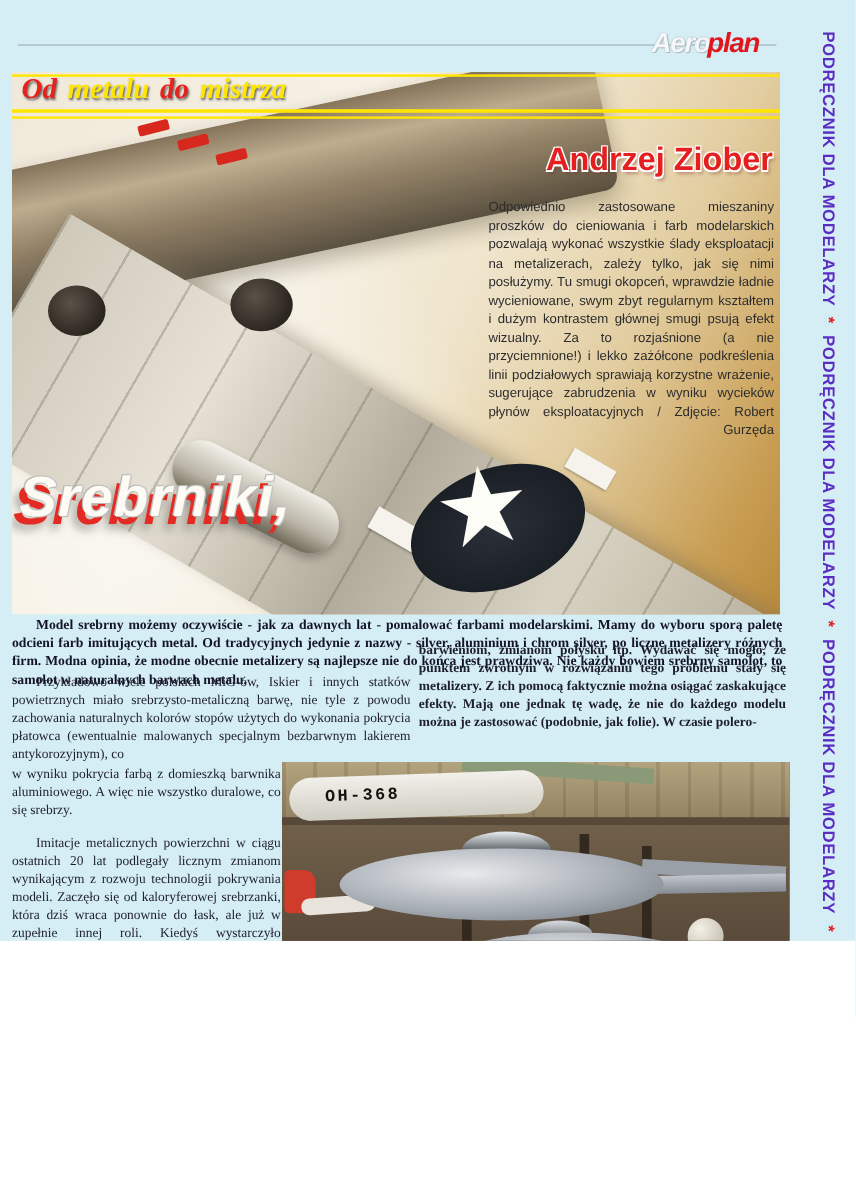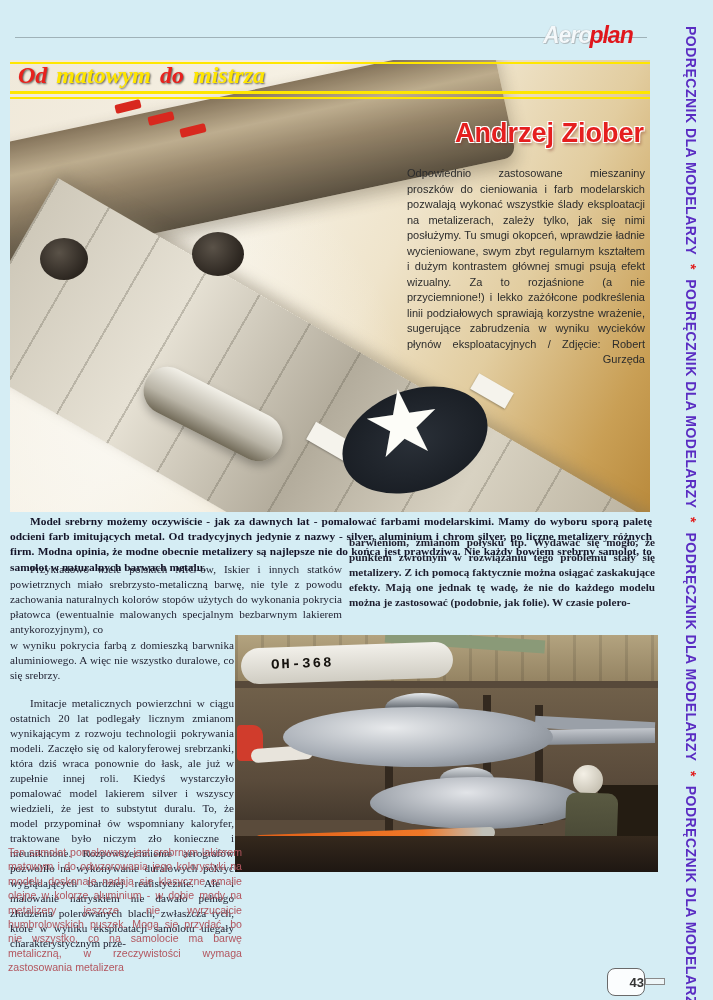--- a/index.html
+++ b/index.html
@@ -1,16 +1,16 @@
 <!DOCTYPE html>
 <html><head>
 <meta charset="utf-8">
 <style>
   html,body{margin:0;padding:0;}
-  .page{position:relative;width:713px;height:1000px;background:#d5edf4;overflow:hidden;
+  .page{position:relative;width:713px;height:784px;background:#d5edf4;overflow:hidden;
         font-family:"Liberation Serif",serif;}
 
   
   .topline{position:absolute;left:15px;top:37px;width:632px;height:1px;background:#9fb2b8;}
   .logo{position:absolute;left:543px;top:22px;font-family:"Liberation Sans",sans-serif;
         font-style:italic;font-weight:bold;font-size:23px;letter-spacing:-1px;}
   .logo-gray{color:#f4f8fa;text-shadow:0 0 1px #8d989c,1px 1px 0 #b7c2c6;}
   .logo-red{color:#e0161c;margin-left:-2px;}
 
   
@@ -150,28 +150,29 @@
     <div class="h-wheel" style="left:30px;top:178px;width:48px;height:42px;"></div>
     <div class="h-wheel" style="left:182px;top:172px;width:52px;height:44px;"></div>
     <div class="h-tank"></div>
     <div class="h-bar" style="left:298px;top:372px;width:46px;"></div>
     <div class="h-bar" style="left:462px;top:322px;width:40px;height:18px;"></div>
     <div class="h-star-disc"></div>
     <div class="h-star">★</div>
 
     <div class="yline" style="top:2px;height:2px;"></div>
     <div class="banner">
-      <span class="w w-red">Od</span><span class="w w-yellow">matowym</span><span class="w w-red">do</span><span class="w w-yellow">mistrza</span>
+      <span class="w w-red">Od</span><span class="w w-yellow">metalu</span><span class="w w-red">do</span><span class="w w-yellow">mistrza</span>
     </div>
     <div class="yline" style="top:31px;height:3px;"></div>
     <div class="yline" style="top:37px;height:2px;"></div>
 
     <div class="author">Andrzej Ziober</div>
     <div class="caption-top">Odpowiednio zastosowane mieszaniny proszków do cieniowania i farb modelarskich pozwalają wykonać wszystkie ślady eksploatacji na metalizerach, zależy tylko, jak się nimi posłużymy. Tu smugi okopceń, wprawdzie ładnie wycieniowane, swym zbyt regularnym kształtem i dużym kontrastem głównej smugi psują efekt wizualny. Za to rozjaśnione (a nie przyciemnione!) i lekko zażółcone podkreślenia linii podziałowych sprawiają korzystne wrażenie, sugerujące zabrudzenia w wyniku wycieków płynów eksploatacyjnych / Zdjęcie: Robert Gurzęda</div>
 
+    <div class="title1">Srebrniki,</div>
   </div>
 
   <p class="lead">Model srebrny możemy oczywiście - jak za dawnych lat - pomalować farbami modelarskimi. Mamy do wyboru sporą paletę odcieni farb imitujących metal. Od tradycyjnych jedynie z nazwy - silver, aluminium i chrom silver, po liczne metalizery różnych firm. Modna opinia, że modne obecnie metalizery są najlepsze nie do końca jest prawdziwa. Nie każdy bowiem srebrny samolot, to samolot w naturalnych barwach metalu.</p>
 
   <div class="colL1 body">
     <p>Przykładowo wiele polskich MiG-ów, Iskier i innych statków powietrznych miało srebrzysto-metaliczną barwę, nie tyle z powodu zachowania naturalnych kolorów stopów użytych do wykonania pokrycia płatowca (ewentualnie malowanych specjalnym bezbarwnym lakierem antykorozyjnym), co</p>
   </div>
   <div class="colL2 body">
     <p>w wyniku pokrycia farbą z domieszką barwnika aluminiowego. A więc nie wszystko duralowe, co się srebrzy.</p>
     <p class="p2">Imitacje metalicznych powierzchni w ciągu ostatnich 20 lat podlegały licznym zmianom wynikającym z rozwoju technologii pokrywania modeli. Zaczęło się od kaloryferowej srebrzanki, która dziś wraca ponownie do łask, ale już w zupełnie innej roli. Kiedyś wystarczyło pomalować model lakierem silver i wszyscy wiedzieli, że jest to substytut duralu. To, że model przypominał ów wspomniany kaloryfer, traktowane było niczym zło konieczne i nieuniknione. Rozpowszechnienie aerografów pozwoliło na wykonywanie duralowych pokryć wyglądających bardziej realistycznie. Ale i malowanie natryskiem nie dawało pełnego złudzenia polerowanych blach, zwłaszcza tych, które w wyniku eksploatacji samolotu ulegały charakterystycznym prze-</p>

